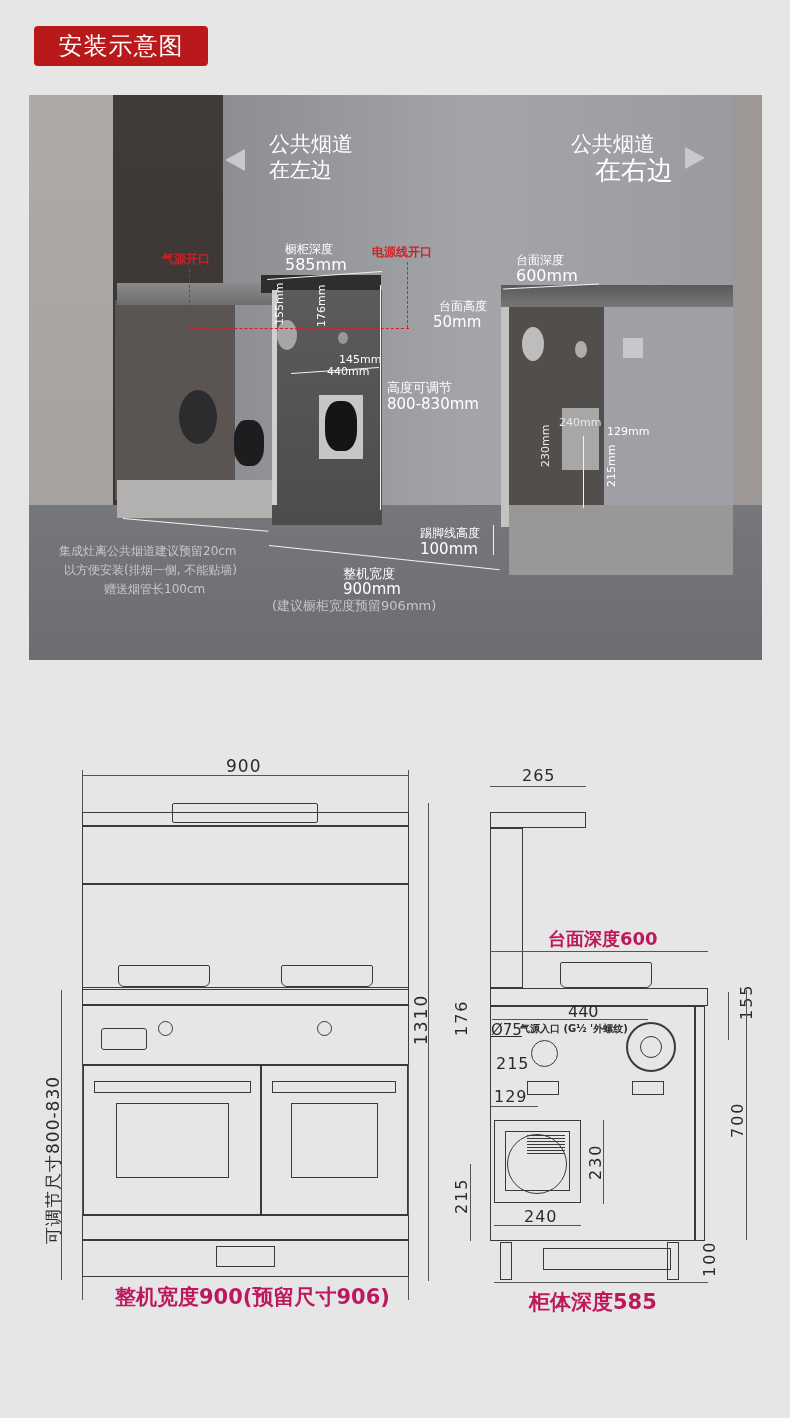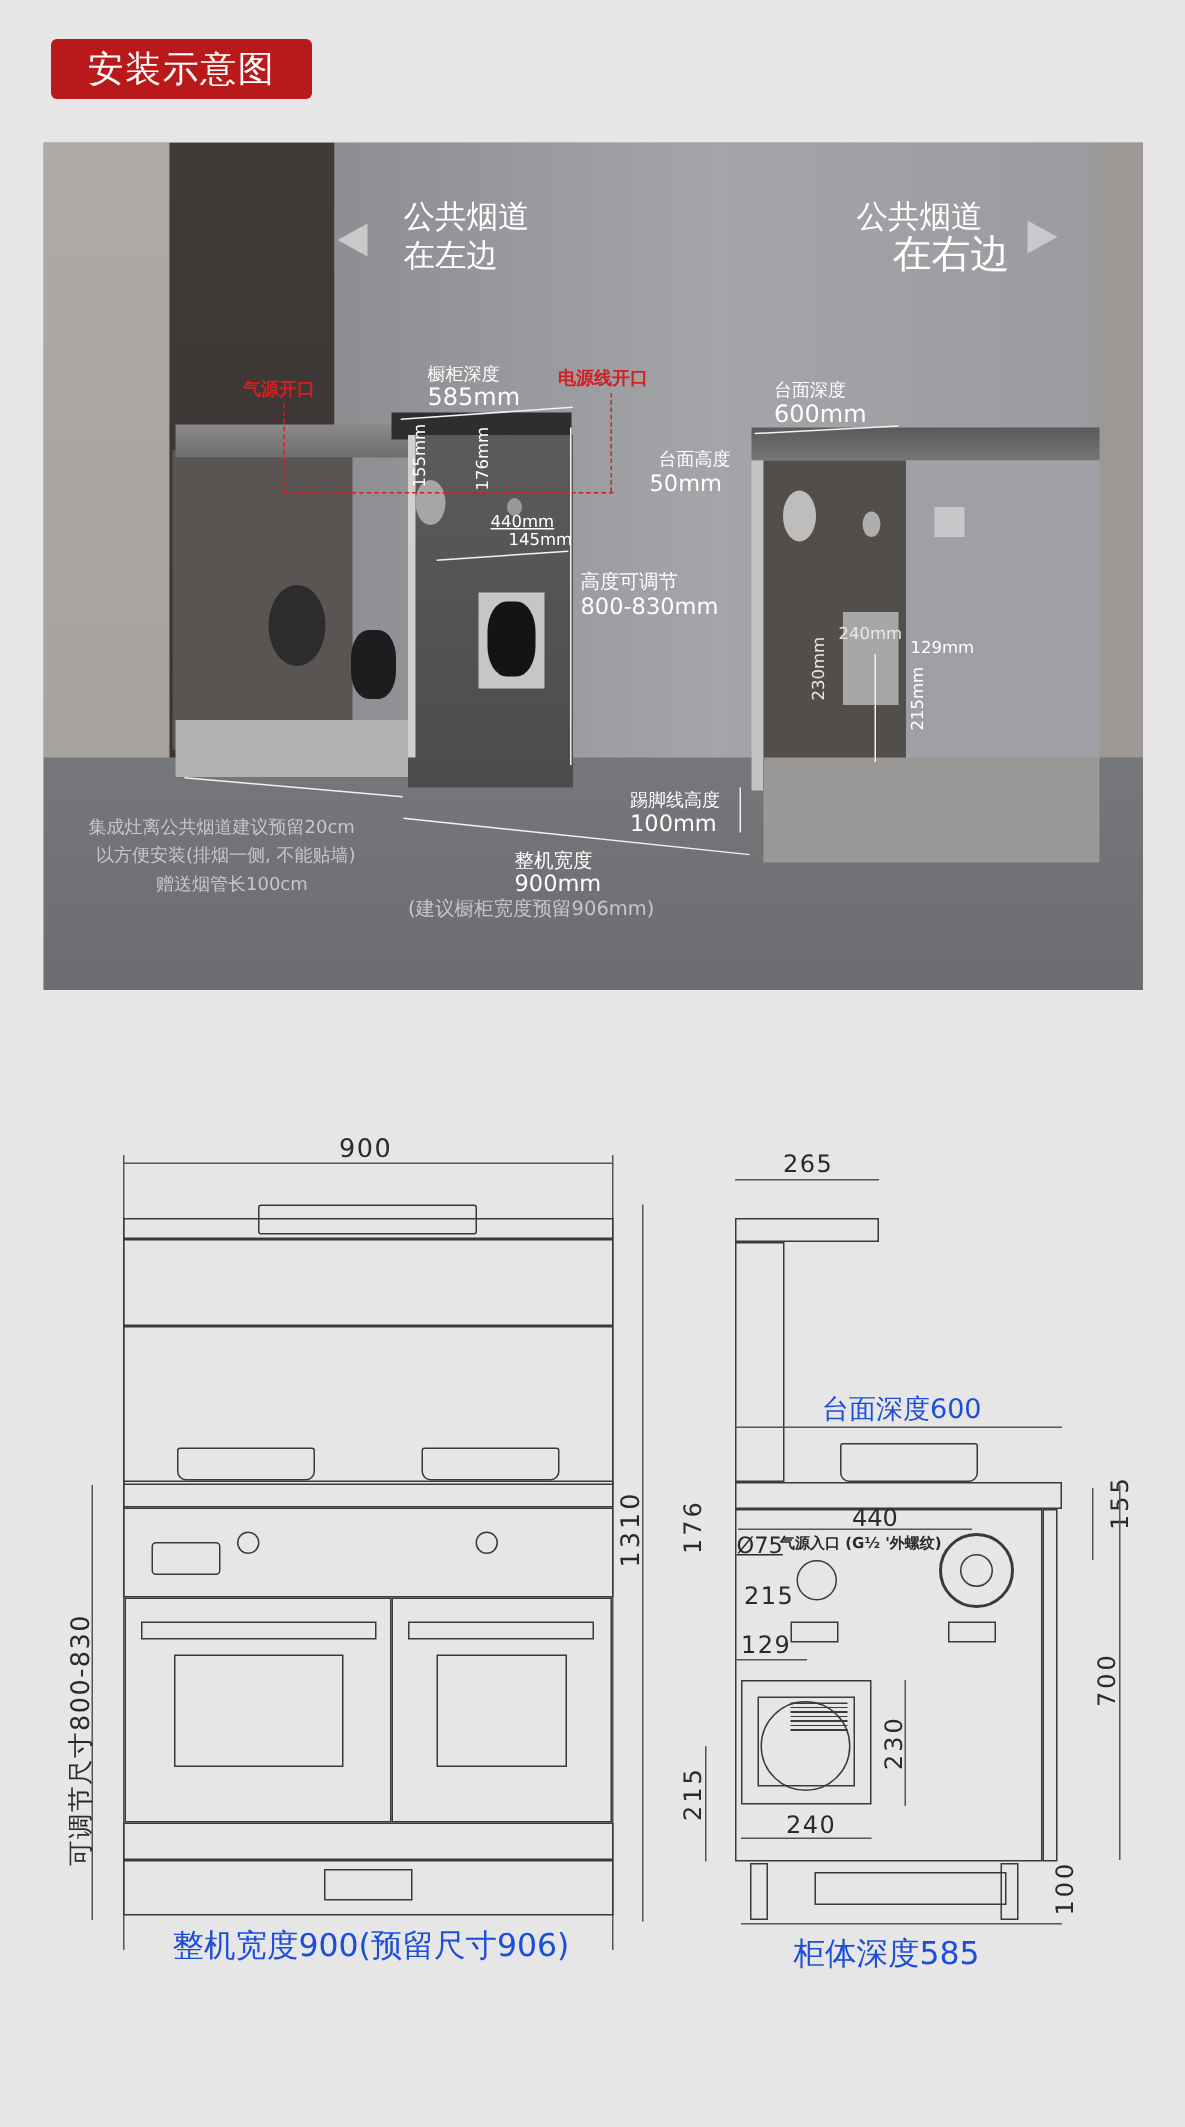--- a/index.html
+++ b/index.html
@@ -18,21 +18,21 @@
   .lbl { position: absolute; color: #fff; white-space: nowrap; }
   .red-lbl { position: absolute; color: #d21f23; font-size: 12px; white-space: nowrap; font-weight: bold; }
   .dim-line { position: absolute; background: #f2f2f2; }
   .dash-red { position: absolute; border-color: #d21f23; border-style: dashed; border-width: 0; }
 
   
   .draw { position: absolute; }
   .ln { position: absolute; border: 1.5px solid #3a3a3a; }
   .thin { position: absolute; background: #555; }
   .dtext { position: absolute; color: #2a2a2a; font-family: "DejaVu Sans", sans-serif; white-space: nowrap; }
-  .cap { position: absolute; color: #1d4ed8; font-size: 21px; font-weight: normal; white-space: nowrap; }
+  .cap { position: absolute; color: #be185d; font-size: 21px; font-weight: bold; white-space: nowrap; }
   .vtxt { transform-origin: left top; transform: rotate(-90deg); }
 </style>
 </head>
 <body>
 
 <div class="title-badge">安装示意图</div>
 
 <div class="scene">
 
   <div class="abs" style="left:0;top:0;width:84px;height:565px;background:linear-gradient(#aeaaa8,#a39f9d);"></div>
@@ -81,21 +81,21 @@
   <div class="dash-red" style="left:160px;top:174px;height:60px;border-left-width:1.5px;"></div>
   <div class="dash-red" style="left:160px;top:233px;width:220px;border-top-width:1.5px;"></div>
   <div class="dash-red" style="left:378px;top:167px;height:66px;border-left-width:1.5px;"></div>
 
   <div class="lbl" style="left:256px;top:146px;font-size:12px;">橱柜深度</div>
   <div class="lbl" style="left:256px;top:160px;font-size:16px;">585mm</div>
   <div class="dim-line" style="left:238px;top:180px;width:115px;height:1px;transform:rotate(-4deg);"></div>
   <div class="lbl vtxt" style="left:244px;top:230px;font-size:11px;">155mm</div>
   <div class="lbl vtxt" style="left:286px;top:232px;font-size:11px;">176mm</div>
   <div class="lbl" style="left:310px;top:216px;font-size:11px;margin-top:42px;">145mm</div>
-  <div class="lbl" style="left:298px;top:246px;font-size:11px;text-decoration:underline;">440mm</div>
+  <div class="lbl" style="left:298px;top:270px;font-size:11px;">440mm</div>
   <div class="dim-line" style="left:262px;top:275px;width:88px;height:1px;transform:rotate(-4deg);"></div>
 
   <div class="dim-line" style="left:351px;top:190px;width:1px;height:225px;"></div>
   <div class="lbl" style="left:358px;top:284px;font-size:13px;">高度可调节</div>
   <div class="lbl" style="left:358px;top:300px;font-size:15px;">800-830mm</div>
 
   <div class="lbl" style="left:487px;top:157px;font-size:12px;">台面深度</div>
   <div class="lbl" style="left:487px;top:171px;font-size:16px;">600mm</div>
   <div class="dim-line" style="left:474px;top:191px;width:96px;height:1px;transform:rotate(-3deg);"></div>
   <div class="lbl" style="left:398px;top:203px;font-size:12px;margin-left:12px;">台面高度</div>

